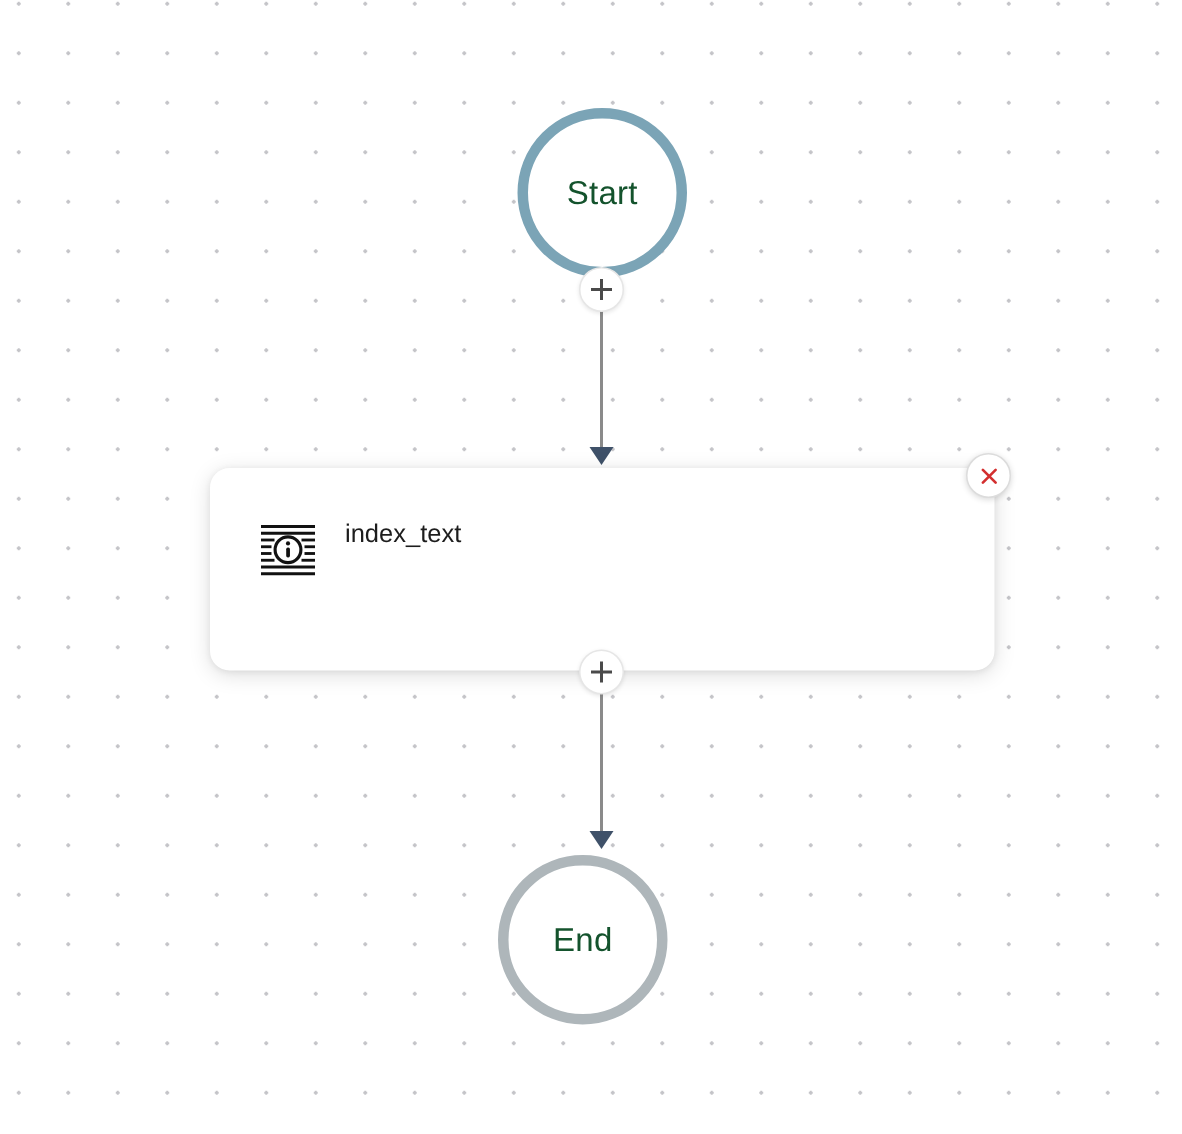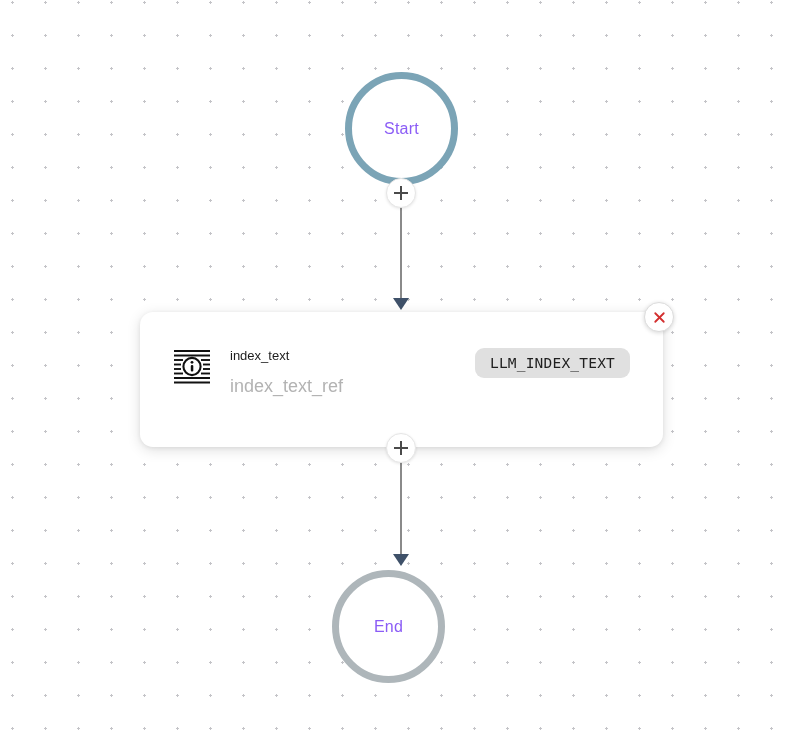--- a/index.html
+++ b/index.html
@@ -81,22 +81,22 @@
     border-radius: 50%;
     box-sizing: border-box;
     display: flex;
     align-items: center;
     justify-content: center;
     background: #ffffff;
     z-index: 6;
     cursor: pointer;
   }
   .terminal .terminal-label {
-    font-size: 16px;
-    color: #8b5cf6;
+    font-size: 22px;
+    color: #14532d;
     letter-spacing: 0.2px;
   }
   #start-node { border: 7px solid #7ba4b6; left: 345px; top: 72px; }
   #end-node   { border: 7px solid #aeb6ba; left: 332px; top: 570px; }
 
   
   #node-card {
     position: absolute;
     left: 140px;
     top: 312px;
@@ -121,21 +121,21 @@
     height: 40px;
     flex: 0 0 40px;
     margin-top: 2px;
   }
   .node-text {
     margin-left: 18px;
     flex: 1 1 auto;
     min-width: 0;
   }
   .node-title {
-    font-size: 13px;
+    font-size: 17px;
     color: #1d1d1d;
     line-height: 24px;
     white-space: nowrap;
   }
   .node-subtitle {
     font-size: 18px;
     color: #b3b3b3;
     line-height: 24px;
     margin-top: 6px;
     white-space: nowrap;
@@ -210,24 +210,22 @@
             <line x1="2" y1="36.5" x2="38" y2="36.5"></line>
           </g>
           <circle cx="20" cy="20.5" r="8.6" fill="#ffffff" stroke="#111111" stroke-width="2.1"></circle>
           <circle cx="20" cy="16.3" r="1.4" fill="#111111"></circle>
           <rect x="18.8" y="19" width="2.5" height="6.6" rx="1.1" fill="#111111"></rect>
         </svg>
       </span>
 
       <span class="node-text">
         <div class="node-title">index_text</div>
-        <div class="node-subtitle">index_text_ref</div>
       </span>
 
-      <span class="node-badge">LLM_INDEX_TEXT</span>
     </div>
   </div>
 
   <div id="close-btn">
     <svg viewBox="0 0 20 20" width="17" height="17" aria-hidden="true">
       <g stroke="#d32f2f" stroke-width="2.1" stroke-linecap="round">
         <line x1="5" y1="5" x2="15" y2="15"></line>
         <line x1="15" y1="5" x2="5" y2="15"></line>
       </g>
     </svg>

